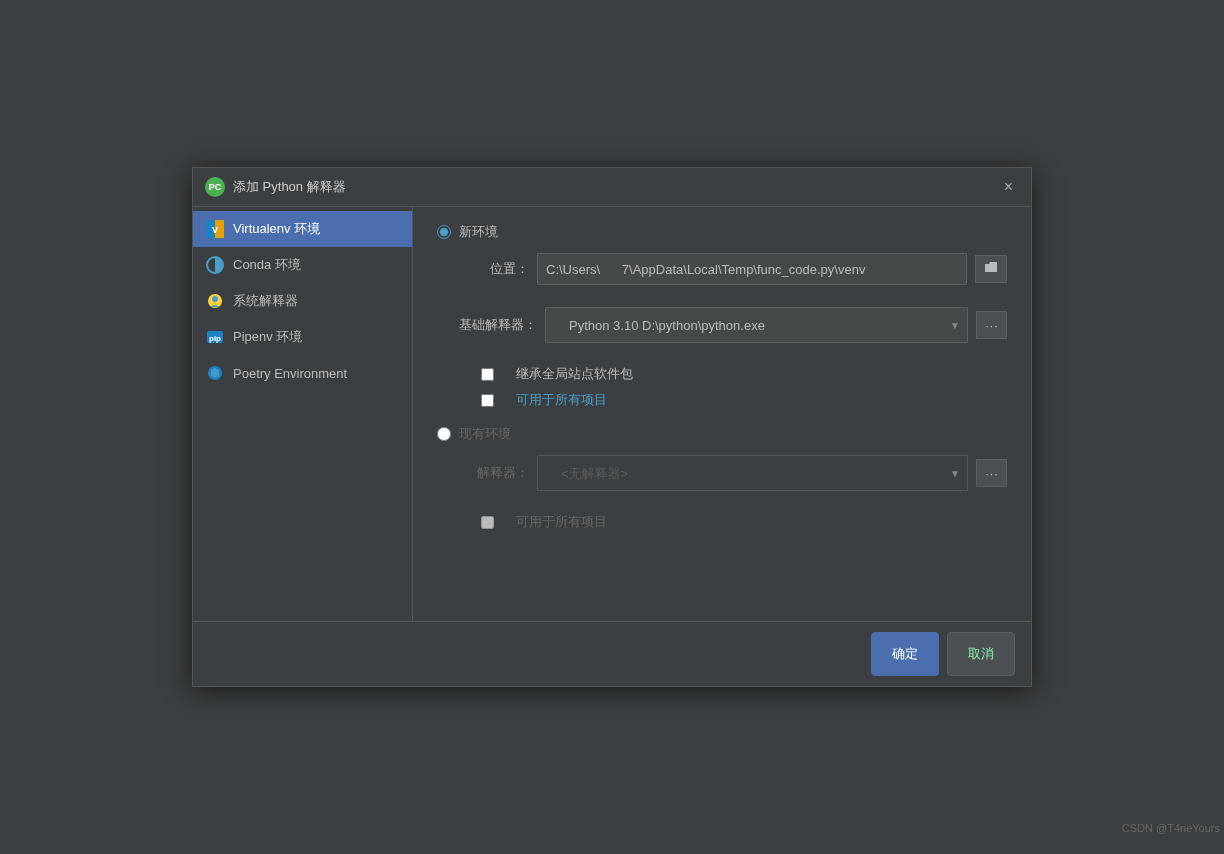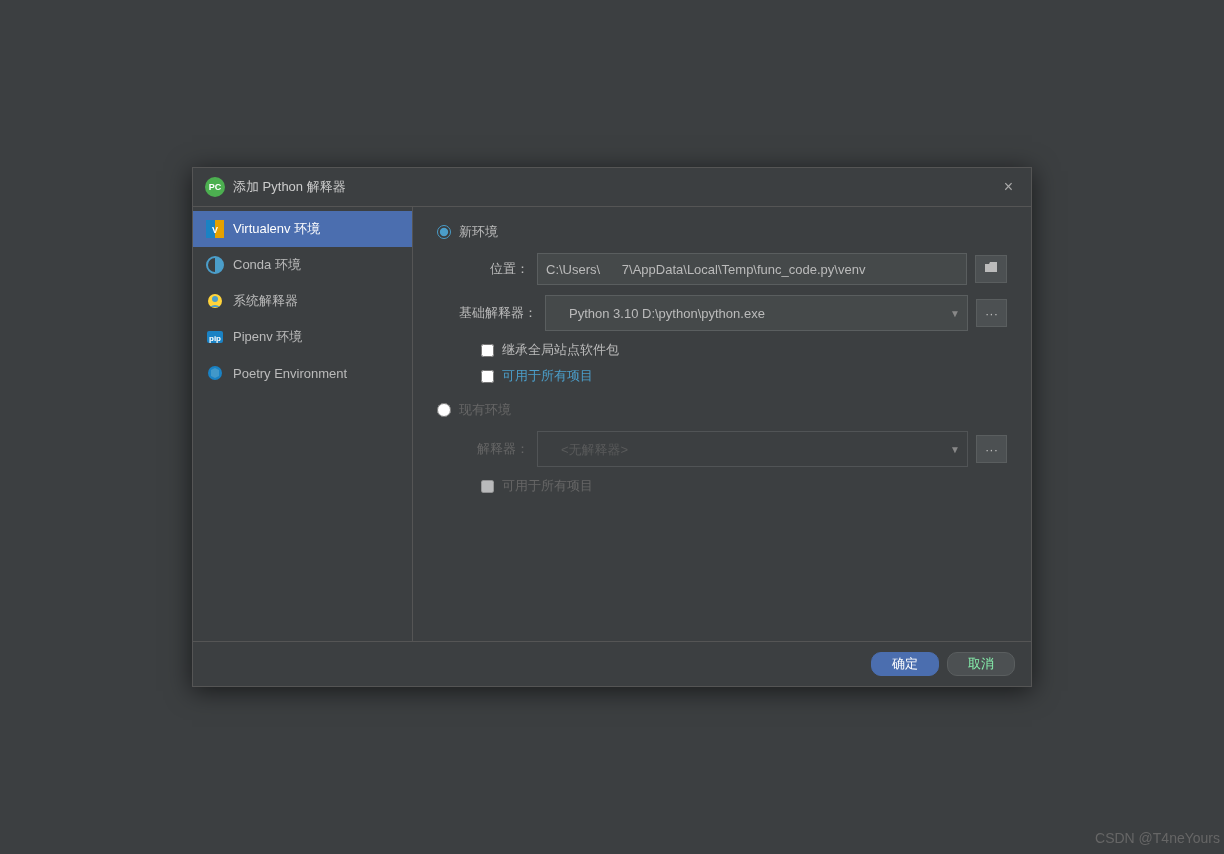--- a/index.html
+++ b/index.html
@@ -109,21 +109,21 @@
       cursor: pointer;
     }
     .radio-label {
       color: #bbb;
       font-size: 13px;
     }
     .form-row {
       display: flex;
       align-items: center;
       gap: 8px;
-      margin-bottom: 10px;
+      margin-bottom: 22px;
       margin-left: 22px;
     }
     .form-label {
       color: #bbb;
       font-size: 13px;
       min-width: 70px;
       text-align: right;
     }
     .form-input {
       flex: 1;
@@ -166,21 +166,21 @@
     .select-arrow {
       position: absolute;
       right: 8px;
       pointer-events: none;
       color: #888;
       font-size: 10px;
     }
     .checkbox-row {
       display: flex;
       align-items: center;
-      gap: 8px;
+      gap: 22px;
       margin-bottom: 8px;
       margin-left: 44px;
     }
     .checkbox-input {
       width: 13px;
       height: 13px;
       accent-color: #4b9eca;
       cursor: pointer;
     }
     .checkbox-label {
@@ -205,31 +205,31 @@
       border-top: 1px solid #555;
       padding: 10px 16px;
       display: flex;
       justify-content: flex-end;
       align-items: center;
       gap: 8px;
       background: #3c3f41;
     }
     .watermark {
       position: absolute;
-      bottom: 8px;
+      bottom: 20px;
       right: 4px;
-      font-size: 14px;
+      font-size: 11px;
       color: #666;
     }
     .btn {
-      padding: 2px 20px;
+      padding: 12px 20px;
       font-size: 13px;
       cursor: pointer;
       border: 1px solid #5a5e5f;
-      border-radius: 10px;
+      border-radius: 4px;
     }
     .btn-confirm {
       background: #4b6eaf;
       color: #fff;
       border-color: #4b6eaf;
     }
     .btn-cancel {
       background: #4c5052;
       color: #86efac;
       border-color: #5a5e5f;

